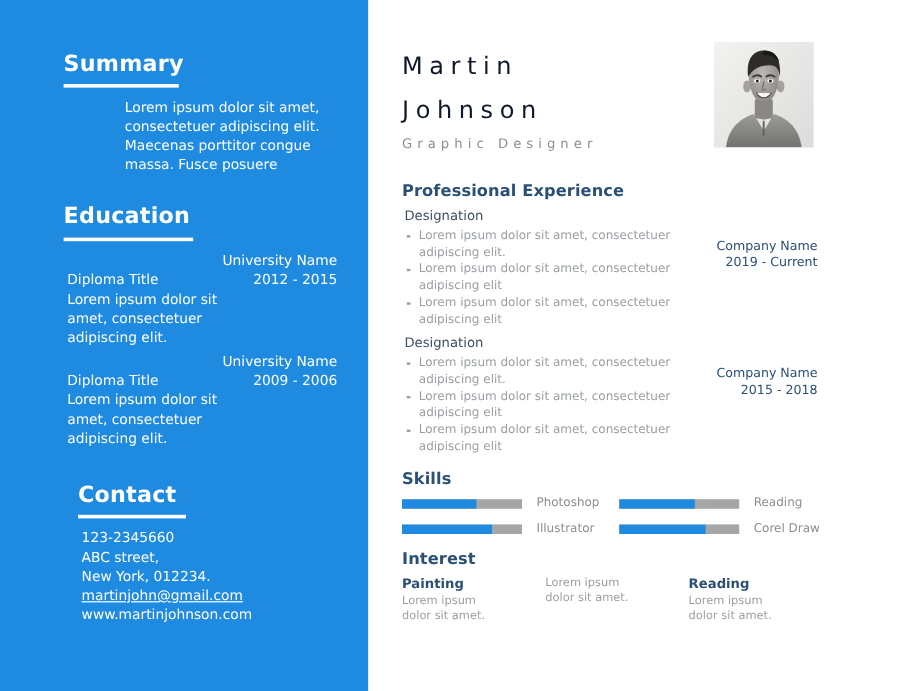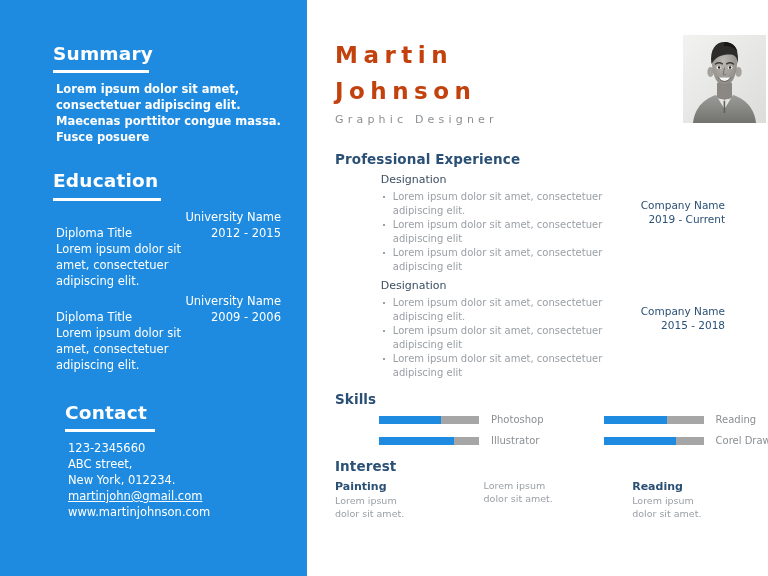--- a/index.html
+++ b/index.html
@@ -51,21 +51,22 @@
     margin-bottom: 8px;
   }
   .hr-summary { width: 96px; }
   .hr-education { width: 108px; }
   .hr-contact { width: 90px; }
 
   .side-text {
     font-size: 11.5px;
     line-height: 16px;
     color: #ffffff;
-    font-weight: bold;
+    font-weight: normal;
+    margin-left: 48px;
   }
   .side-pad { padding-left: 3px; }
 
   
   .edu-item { margin-bottom: 4px; }
   .edu-row {
     display: flex;
     justify-content: space-between;
     align-items: flex-end;
     gap: 16px;
@@ -113,25 +114,25 @@
     background: #ffffff;
   }
 
   .header-row {
     display: flex;
     justify-content: space-between;
     align-items: flex-start;
   }
   .name-wrap { padding-top: 5px; }
   .name-line {
-    font-size: 23px;
-    color: #c2410c;
+    font-size: 20px;
+    color: #0f172a;
     letter-spacing: 5.5px;
     line-height: 36px;
-    font-weight: bold;
+    font-weight: normal;
     white-space: nowrap;
   }
   .job-title {
     font-size: 11px;
     color: #8b8f93;
     letter-spacing: 4.2px;
     line-height: 16px;
     margin-top: 3px;
   }
   .photo {
@@ -206,21 +207,20 @@
   .skills-grid {
     margin-top: 6px;
     display: grid;
     grid-template-columns: 1fr 1fr;
     column-gap: 16px;
     row-gap: 9px;
   }
   .skill {
     display: flex;
     align-items: center;
-    margin-left: 44px;
   }
   .skill-bar {
     width: 100px;
     height: 8px;
     background: #a6a6a6;
     flex: 0 0 100px;
     position: relative;
     overflow: hidden;
   }
   .skill-fill {

